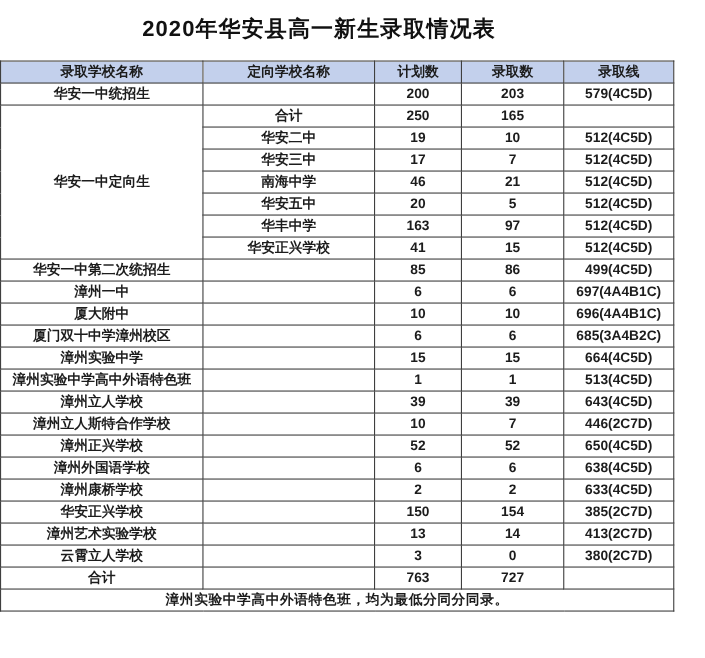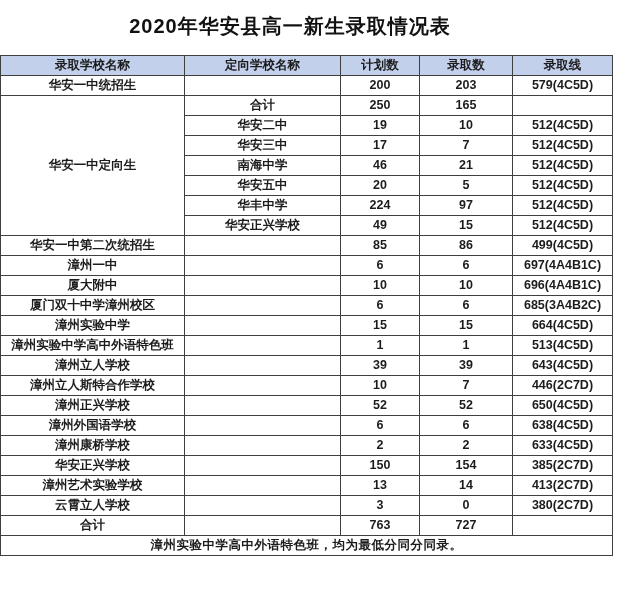--- a/index.html
+++ b/index.html
@@ -113,27 +113,27 @@
           <td>512(4C5D)</td>
         </tr>
         <tr>
           <td>华安五中</td>
           <td>20</td>
           <td>5</td>
           <td>512(4C5D)</td>
         </tr>
         <tr>
           <td>华丰中学</td>
-          <td>224</td>
+          <td>163</td>
           <td>97</td>
           <td>512(4C5D)</td>
         </tr>
         <tr>
           <td>华安正兴学校</td>
-          <td>49</td>
+          <td>41</td>
           <td>15</td>
           <td>512(4C5D)</td>
         </tr>
         <tr>
           <td>华安一中第二次统招生</td>
           <td></td>
           <td>85</td>
           <td>86</td>
           <td>499(4C5D)</td>
         </tr>

